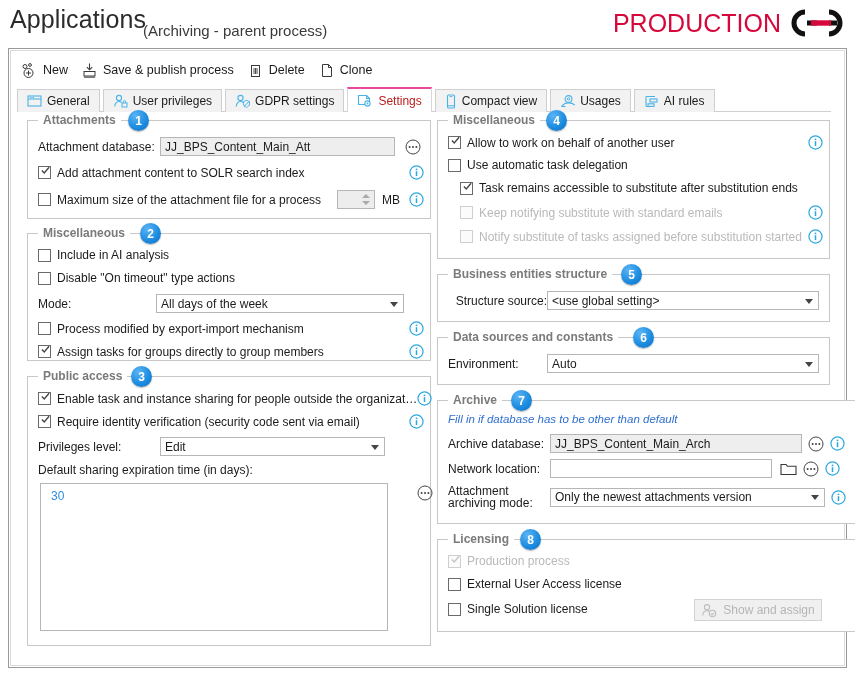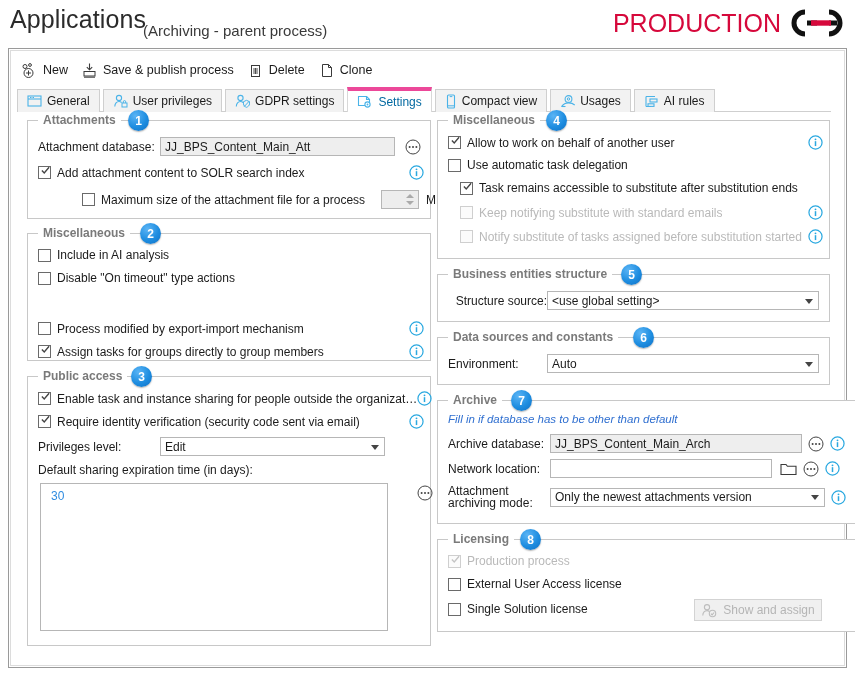--- a/index.html
+++ b/index.html
@@ -42,22 +42,22 @@
   .tb-label{font-size:12.5px;color:#1b1b1b;white-space:nowrap;}
   
   .tabs{position:absolute;left:8px;top:38px;height:25px;display:flex;align-items:flex-end;}
   .tab{
     height:23px;display:flex;align-items:center;gap:5px;
     padding:0 9px;margin-right:3px;
     background:#f2f2f2;border:1px solid #cfcfcf;border-bottom:none;
     box-sizing:border-box;color:#1b1b1b;font-size:12px;white-space:nowrap;cursor:default;
   }
   .tab.active{
-    background:#ffffff;border:1px solid #d8d8d8;border-top:4px solid #ec4899;border-bottom:none;
-    color:#0369a1;height:25px;
+    background:#ffffff;border:1px solid #d8d8d8;border-top:2px solid #ec4899;border-bottom:none;
+    color:#b91c1c;height:25px;
   }
   .tabs-rule{position:absolute;left:8px;top:62px;width:814px;height:1px;background:#cfcfcf;}
   
   .content{
     position:absolute;left:8px;top:63px;width:815px;height:545px;
     background:#ffffff;box-sizing:border-box;
   }
   .col-left{position:absolute;left:2px;top:0px;width:412px;}
   .col-right{position:absolute;left:420px;top:0px;width:393px;}
   
@@ -287,21 +287,21 @@
             </span>
             <span class="cbtext">Add attachment content to SOLR search index</span>
           </span>
           <svg class="info" viewBox="0 0 16 16">
             <circle cx="8" cy="8" r="7" fill="none" stroke="#29a8e0" stroke-width="1.3"></circle>
             <circle cx="8" cy="4.6" r="1" fill="#29a8e0"></circle>
               <rect x="7.2" y="6.6" width="1.6" height="5.2" fill="#29a8e0"></rect>
           </svg>
         </div>
 
-        <div class="row" style="left:10px;top:69px;width:386px;margin-left:44px;">
+        <div class="row" style="left:10px;top:69px;width:386px;">
           <span class="cb">
             <span class="box"></span>
             <span class="cbtext">Maximum size of the attachment file for a process</span>
           </span>
           <div class="spin" style="margin-left:16px;">
             <span class="ar up"></span>
             <span class="ar dn"></span>
           </div>
           <span class="lbl" style="margin-left:7px;">MB</span>
           <svg class="info" style="margin-left:9px;" viewBox="0 0 16 16">
@@ -323,20 +323,27 @@
           </span>
         </div>
 
         <div class="row" style="left:10px;top:37px;">
           <span class="cb">
             <span class="box"></span>
             <span class="cbtext">Disable "On timeout" type actions</span>
           </span>
         </div>
 
+        <div class="row" style="left:10px;top:60px;">
+          <span class="lbl" style="width:118px;">Mode:</span>
+          <div class="sel" style="width:248px;">
+            <span>All days of the week</span>
+            <span class="caret"></span>
+          </div>
+        </div>
 
         <div class="row" style="left:10px;top:87px;width:386px;justify-content:space-between;">
           <span class="cb">
             <span class="box"></span>
             <span class="cbtext">Process modified by export-import mechanism</span>
           </span>
           <svg class="info" viewBox="0 0 16 16">
             <circle cx="8" cy="8" r="7" fill="none" stroke="#29a8e0" stroke-width="1.3"></circle>
             <circle cx="8" cy="4.6" r="1" fill="#29a8e0"></circle>
               <rect x="7.2" y="6.6" width="1.6" height="5.2" fill="#29a8e0"></rect>

